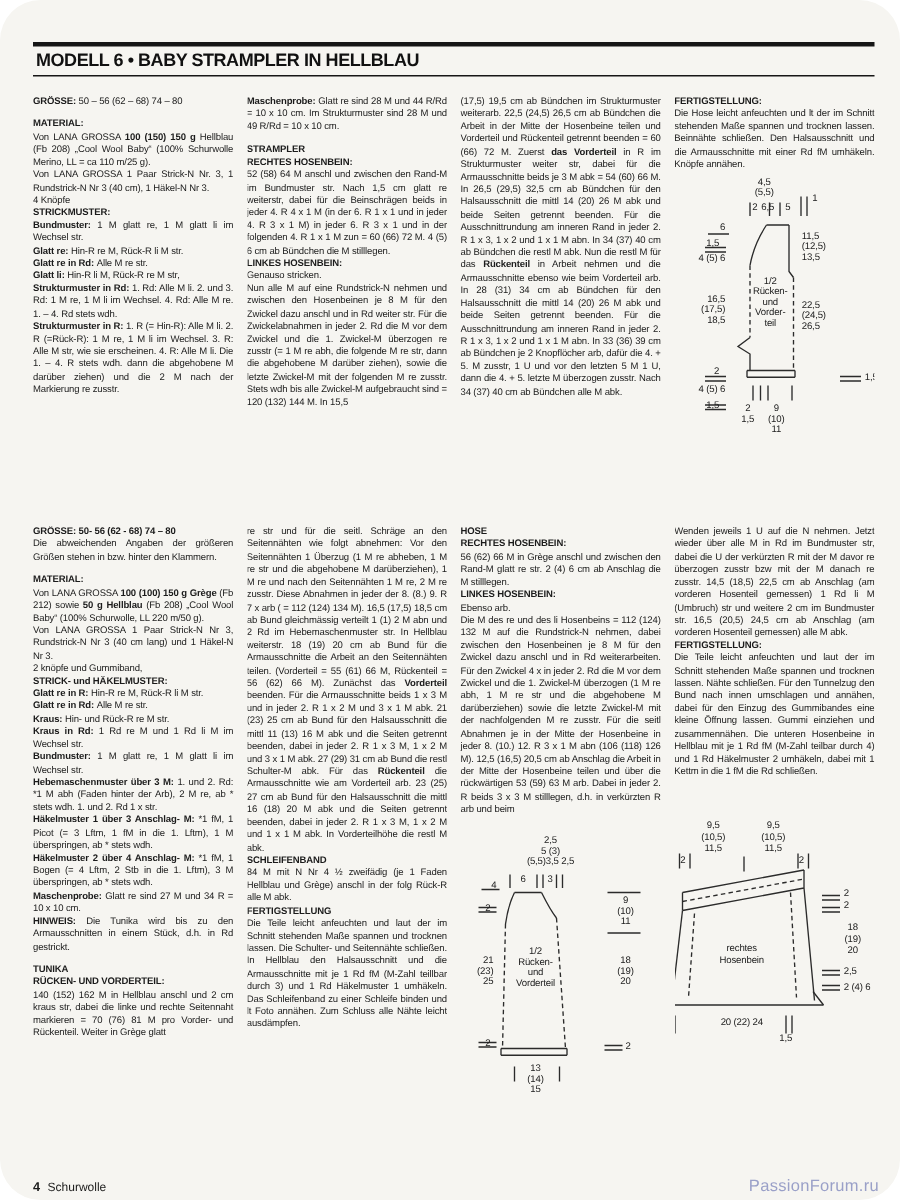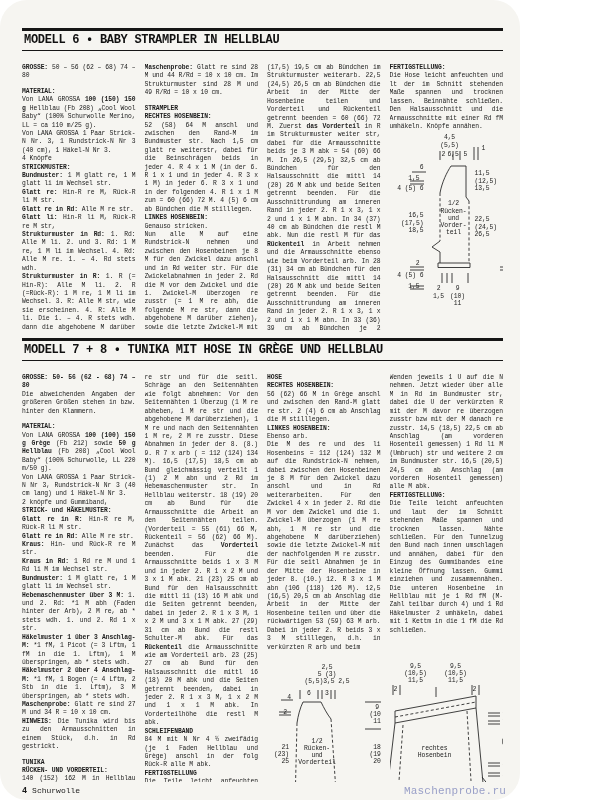--- a/index.html
+++ b/index.html
@@ -1,17 +1,17 @@
 <!DOCTYPE html>
 <html><head>
 <meta charset="utf-8">
 <style>
   html,body{margin:0;padding:0;}
-  .page{position:relative;width:520px;height:800px;background:#f6f5f1;color:#1b1b1b;
-        font-family:Liberation Mono, monospace;overflow:hidden;border-radius:27px;}
+  .page{position:relative;width:600px;height:800px;background:#f6f5f1;color:#1b1b1b;
+        font-family:Liberation Sans, sans-serif;overflow:hidden;border-radius:27px;}
   .section{position:absolute;left:22px;right:17px;}
   .sec-title{border-top:3px solid #161616;border-bottom:1.4px solid #161616;
              font-weight:700;font-size:12px;letter-spacing:-0.3px;
              padding:2px 0 3px 2px;color:#111;}
   .cols{display:grid;grid-template-columns:repeat(4,1fr);column-gap:9px;margin-top:13px;overflow:hidden;}
   .col{font-size:6.35px;line-height:1.33;text-align:justify;letter-spacing:-0.08px;overflow:hidden;}
   .para{margin:0;}
   .para.head{font-weight:700;text-align:left;}
   .para.gap{margin-top:7px;}
   .b{font-weight:700;}
@@ -114,21 +114,20 @@
 1,5</span>
           <span class="lbl tc" style="left:56px;top:149px;width:24px;">9
 (10)
 11</span>
         </div>
       </div>
     </div>
   </div>
 
   <div class="section" style="top:338px;">
-    <div class="sec-title">MODELL 7 + 8 • TUNIKA MIT HOSE IN GRÈGE UND HELLBLAU</div>
     <div class="cols" style="height:408px;">
       <div class="col">
           <div class="para"><span class="b">GRÖSSE: 50- 56 (62 - 68) 74 – 80 </span></div>
           <div class="para">Die abweichenden Angaben der größeren Größen stehen in bzw. hinter den Klammern.</div>
           <div class="para head gap">MATERIAL:</div>
           <div class="para"><span>Von LANA GROSSA </span><span class="b">100 (100) 150 g Grège</span><span> (Fb 212) sowie </span><span class="b">50 g Hellblau</span><span> (Fb 208) „Cool Wool Baby“ (100% Schurwolle, LL 220 m/50 g).</span></div>
           <div class="para">Von LANA GROSSA 1 Paar Strick-N Nr 3, Rundstrick-N Nr 3 (40 cm lang) und 1 Häkel-N Nr 3.</div>
           <div class="para">2 knöpfe und Gummiband,</div>
           <div class="para head">STRICK- und HÄKELMUSTER:</div>
           <div class="para"><span class="b">Glatt re in R: </span>Hin-R re M, Rück-R li M str.</div>
@@ -253,15 +252,15 @@
           <span class="lbl" style="left:22px;top:140px;">1,5</span>
           <span class="lbl" style="left:100px;top:140px;">1,5</span>
         </div>
       </div>
     </div>
   </div>
 
   <div class="footer">
     <span class="num">4</span><span>Schurwolle</span>
   </div>
-  <div class="watermark">Maschenprobe.ru</div>
+  <div class="watermark">PassionForum.ru</div>
 
 </div>
 
 </body></html>

